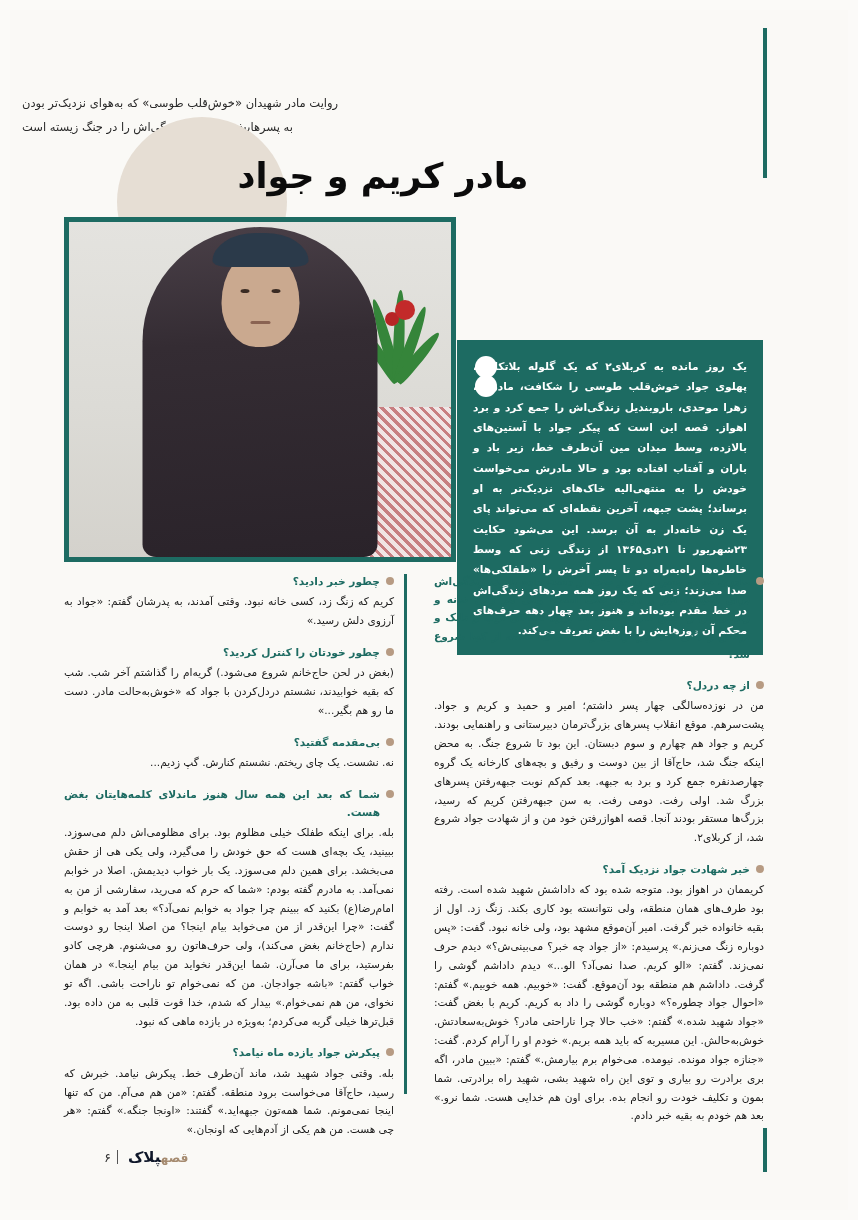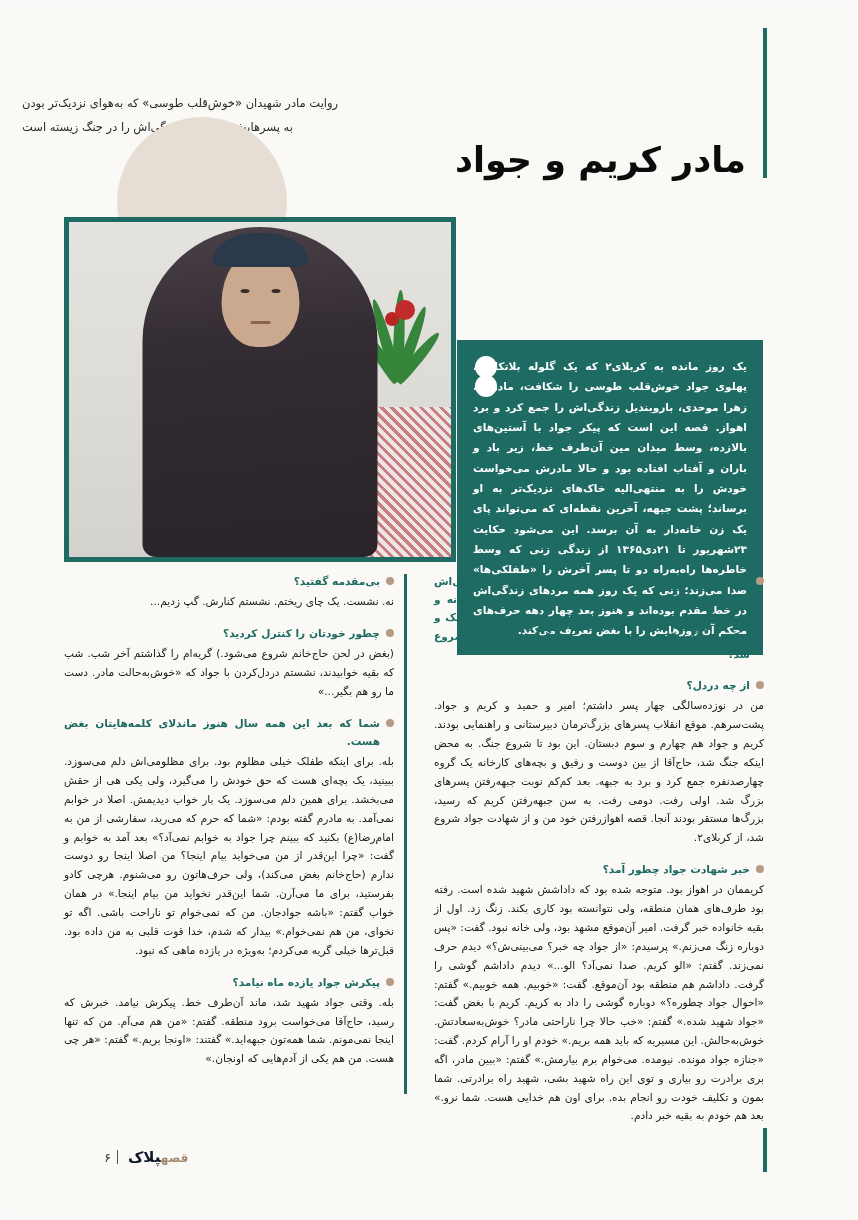--- a/index.html
+++ b/index.html
@@ -50,24 +50,24 @@
     color:#2a2a2a;
     font-size:11.5px;
     line-height:2.05;
     letter-spacing:.2px;
     padding-left:8px;
     box-sizing:border-box;
   }
   .kicker span{display:block;}
   .title-wrap{
     position:absolute;
-    top:128px;
+    top:144px;
     left:0;
     width:742px;
-    text-align:right;
+    text-align:center;
     direction:rtl;
     padding-left:4px;
     box-sizing:border-box;
   }
   .title{
     display:inline-block;
     font-size:35px;
     font-weight:bold;
     color:#0b0b0b;
     letter-spacing:-0.5px;
@@ -368,41 +368,45 @@
 
       <div class="col right">
         <div class="qa">
           <p class="q">مادری که دو پسرش را در جنگ از دست داده باشد، زندگی‌اش برای همیشه گیر و درگیر جنگ است، ولی هر زنی خانه و زندگی‌اش را جمع نکرده است که برود لابه‌لای توپ و تانک و ترکش زندگی کند. چرا رفتید وسط جنگ؟ قصه از کجا شروع شد؟</p>
         </div>
         <div class="qa">
           <p class="q">از چه دردل؟</p>
           <p class="a">من در نوزده‌سالگی چهار پسر داشتم؛ امیر و حمید و کریم و جواد. پشت‌سرهم. موقع انقلاب پسرهای بزرگ‌ترمان دبیرستانی و راهنمایی بودند. کریم و جواد هم چهارم و سوم دبستان. این بود تا شروع جنگ. به محض اینکه جنگ شد، حاج‌آقا از بین دوست و رفیق و بچه‌های کارخانه یک گروه چهارصدنفره جمع کرد و برد به جبهه. بعد کم‌کم نوبت جبهه‌رفتن پسرهای بزرگ شد. اولی رفت. دومی رفت. به سن جبهه‌رفتن کریم که رسید، بزرگ‌ها مستقر بودند آنجا. قصه اهوازرفتن خود من و از شهادت جواد شروع شد، از کربلای۲.</p>
         </div>
         <div class="qa">
-          <p class="q">خبر شهادت جواد چطور آمد؟</p>
+          <p class="q">خبر شهادت جواد نزدیک آمد؟</p>
           <p class="a">کریممان در اهواز بود. متوجه شده بود که داداشش شهید شده است. رفته بود طرف‌های همان منطقه، ولی نتوانسته بود کاری بکند. زنگ زد. اول از بقیه خانواده خبر گرفت. امیر آن‌موقع مشهد بود، ولی خانه نبود. گفت: «پس دوباره زنگ می‌زنم.» پرسیدم: «از جواد چه خبر؟ می‌بینی‌ش؟» دیدم حرف نمی‌زند. گفتم: «الو کریم. صدا نمی‌آد؟ الو...» دیدم داداشم گوشی را گرفت. داداشم هم منطقه بود آن‌موقع. گفت: «خوبیم. همه خوبیم.» گفتم: «احوال جواد چطوره؟» دوباره گوشی را داد به کریم. کریم با بغض گفت: «جواد شهید شده.» گفتم: «خب حالا چرا ناراحتی مادر؟ خوش‌به‌سعادتش. خوش‌به‌حالش. این مسیریه که باید همه بریم.» خودم او را آرام کردم. گفت: «جنازه جواد مونده. نیومده. می‌خوام برم بیارمش.» گفتم: «ببین مادر، اگه بری برادرت رو بیاری و توی این راه شهید بشی، شهید راه برادرتی. شما بمون و تکلیف خودت رو انجام بده. برای اون هم خدایی هست. شما نرو.» بعد هم خودم به بقیه خبر دادم.</p>
         </div>
       </div>
 
       <div class="col left">
+        <div class="qa">
+          <p class="q">چطور خبر دادید؟</p>
+          <p class="a">کریم که زنگ زد، کسی خانه نبود. وقتی آمدند، به پدرشان گفتم: «جواد به آرزوی دلش رسید.»</p>
+        </div>
+        <div class="qa">
+          <p class="q">چطور خودتان را کنترل کردید؟</p>
+          <p class="a">(بغض در لحن حاج‌خانم شروع می‌شود.) گریه‌ام را گذاشتم آخر شب. شب که بقیه خوابیدند، نشستم دردل‌کردن با جواد که «خوش‌به‌حالت مادر. دست ما رو هم بگیر...»</p>
+        </div>
         <div class="qa">
           <p class="q">بی‌مقدمه گفتید؟</p>
           <p class="a">نه. نشست. یک چای ریختم. نشستم کنارش. گپ زدیم...</p>
         </div>
         <div class="qa">
-          <p class="q">چطور خودتان را کنترل کردید؟</p>
-          <p class="a">(بغض در لحن حاج‌خانم شروع می‌شود.) گریه‌ام را گذاشتم آخر شب. شب که بقیه خوابیدند، نشستم دردل‌کردن با جواد که «خوش‌به‌حالت مادر. دست ما رو هم بگیر...»</p>
-        </div>
-        <div class="qa">
           <p class="q">شما که بعد این همه سال هنوز ماند‌لای کلمه‌هایتان بغض هست.</p>
           <p class="a">بله. برای اینکه طفلک خیلی مظلوم بود. برای مظلومی‌اش دلم می‌سوزد. ببینید، یک بچه‌ای هست که حق خودش را می‌گیرد، ولی یکی هی از حقش می‌بخشد. برای همین دلم می‌سوزد. یک بار خواب دیدیمش. اصلا در خوابم نمی‌آمد. به مادرم گفته بودم: «شما که حرم که می‌رید، سفارشی از من به امام‌رضا(ع) بکنید که ببینم چرا جواد به خوابم نمی‌آد؟» بعد آمد به خوابم و گفت: «چرا این‌قدر از من می‌خواید بیام اینجا؟ من اصلا اینجا رو دوست ندارم (حاج‌خانم بغض می‌کند)، ولی حرف‌هاتون رو می‌شنوم. هرچی کادو بفرستید، برای ما می‌آرن. شما این‌قدر نخواید من بیام اینجا.» در همان خواب گفتم: «باشه جوادجان. من که نمی‌خوام تو ناراحت باشی. اگه تو نخوای، من هم نمی‌خوام.» بیدار که شدم، خدا قوت قلبی به من داده بود. قبل‌ترها خیلی گریه می‌کردم؛ به‌ویژه در یازده ماهی که نبود.</p>
         </div>
         <div class="qa">
           <p class="q">پیکرش جواد یازده ماه نیامد؟</p>
-          <p class="a">بله. وقتی جواد شهید شد، ماند آن‌طرف خط. پیکرش نیامد. خبرش که رسید، حاج‌آقا می‌خواست برود منطقه. گفتم: «من هم می‌آم. من که تنها اینجا نمی‌مونم. شما همه‌تون جبهه‌اید.» گفتند: «اونجا بریم.» گفتم: «هر چی هست. من هم یکی از آدم‌هایی که اونجان.»</p>
+          <p class="a">بله. وقتی جواد شهید شد، ماند آن‌طرف خط. پیکرش نیامد. خبرش که رسید، حاج‌آقا می‌خواست برود منطقه. گفتم: «من هم می‌آم. من که تنها اینجا نمی‌مونم. شما همه‌تون جبهه‌اید.» گفتند: «اونجا جنگه.» گفتم: «هر چی هست. من هم یکی از آدم‌هایی که اونجان.»</p>
         </div>
       </div>
     </div>
 
     <div class="footer">
       <div class="footer-inner">
         <span class="logo">
           <span class="qesse">قصه</span><span class="pelak">پلاک</span>
         </span>
         <span class="pagenum">

